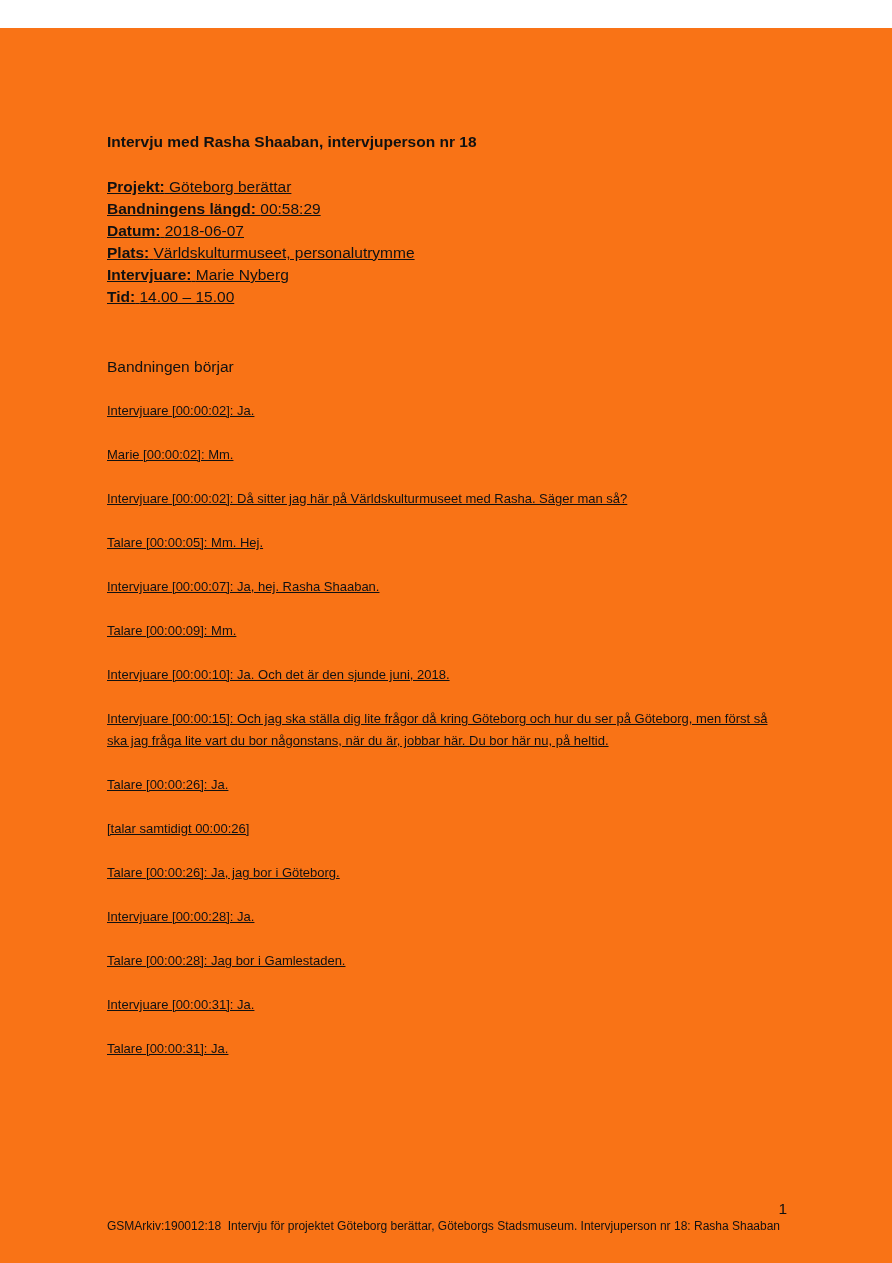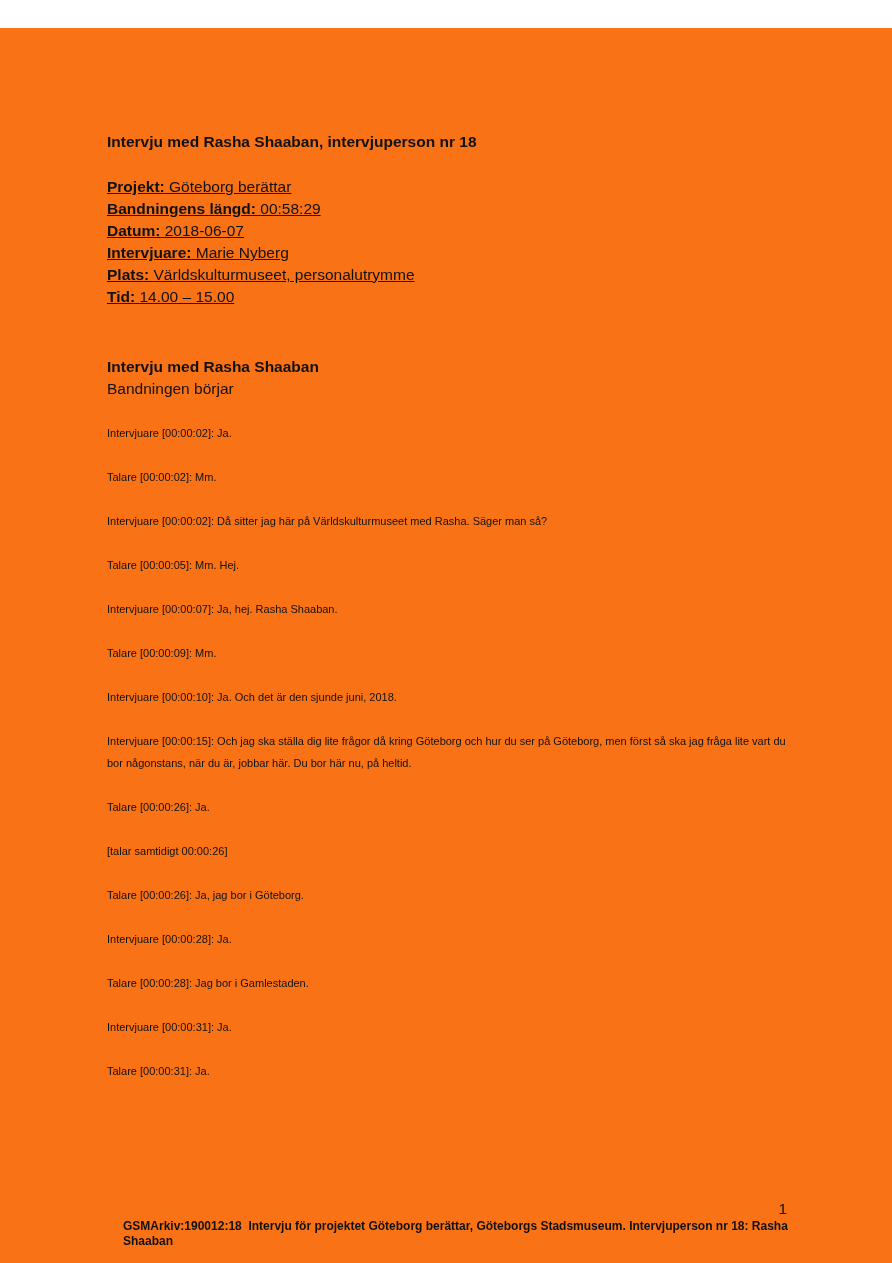--- a/index.html
+++ b/index.html
@@ -48,66 +48,65 @@
     line-height: 22px;
     font-weight: bold;
     margin: 0;
   }
   .section-subheading {
     font-size: 15.5px;
     line-height: 22px;
     margin: 0 0 22px 0;
   }
   .transcript p {
-    font-size: 11px;
+    font-size: 13px;
     line-height: 22px;
     margin: 22px 0 0 0;
+    text-decoration: underline;
   }
   .page-number {
     position: absolute;
     top: 1170px;
     right: 105px;
     font-size: 15.5px;
     line-height: 22px;
     color: #111111;
   }
   .footer-line {
     position: absolute;
     top: 1191px;
-    left: 123px;
+    left: 107px;
     right: 60px;
     font-size: 12px;
     line-height: 15px;
     white-space: pre-wrap;
     color: #111111;
-    font-weight: bold;
   }
 </style>
 </head>
 <body>
 
 <div class="page">
 
   <h1 class="doc-title">Intervju med Rasha Shaaban, intervjuperson nr 18</h1>
 
   <div class="meta-block">
     <p class="meta-line"><span class="label">Projekt:</span> <span>Göteborg berättar</span></p>
     <p class="meta-line"><span class="label">Bandningens längd:</span> <span>00:58:29</span></p>
     <p class="meta-line"><span class="label">Datum:</span> <span>2018-06-07</span></p>
+    <p class="meta-line"><span class="label">Plats:</span> <span>Världskulturmuseet, personalutrymme</span></p>
     <p class="meta-line"><span class="label">Intervjuare:</span> <span>Marie Nyberg</span></p>
-    <p class="meta-line"><span class="label">Plats:</span> <span>Världskulturmuseet, personalutrymme</span></p>
     <p class="meta-line"><span class="label">Tid:</span> <span>14.00 – 15.00</span></p>
   </div>
 
-  <h2 class="section-heading">Intervju med Rasha Shaaban</h2>
   <p class="section-subheading">Bandningen börjar</p>
 
   <div class="transcript">
     <p>Intervjuare [00:00:02]: Ja.</p>
-    <p>Talare [00:00:02]: Mm.</p>
+    <p>Marie [00:00:02]: Mm.</p>
     <p>Intervjuare [00:00:02]: Då sitter jag här på Världskulturmuseet med Rasha. Säger man så?</p>
     <p>Talare [00:00:05]: Mm. Hej.</p>
     <p>Intervjuare [00:00:07]: Ja, hej. Rasha Shaaban.</p>
     <p>Talare [00:00:09]: Mm.</p>
     <p>Intervjuare [00:00:10]: Ja. Och det är den sjunde juni, 2018.</p>
     <p>Intervjuare [00:00:15]: Och jag ska ställa dig lite frågor då kring Göteborg och hur du ser på Göteborg, men först så ska jag fråga lite vart du bor någonstans, när du är, jobbar här. Du bor här nu, på heltid.</p>
     <p>Talare [00:00:26]: Ja.</p>
     <p>[talar samtidigt 00:00:26]</p>
     <p>Talare [00:00:26]: Ja, jag bor i Göteborg.</p>
     <p>Intervjuare [00:00:28]: Ja.</p>

